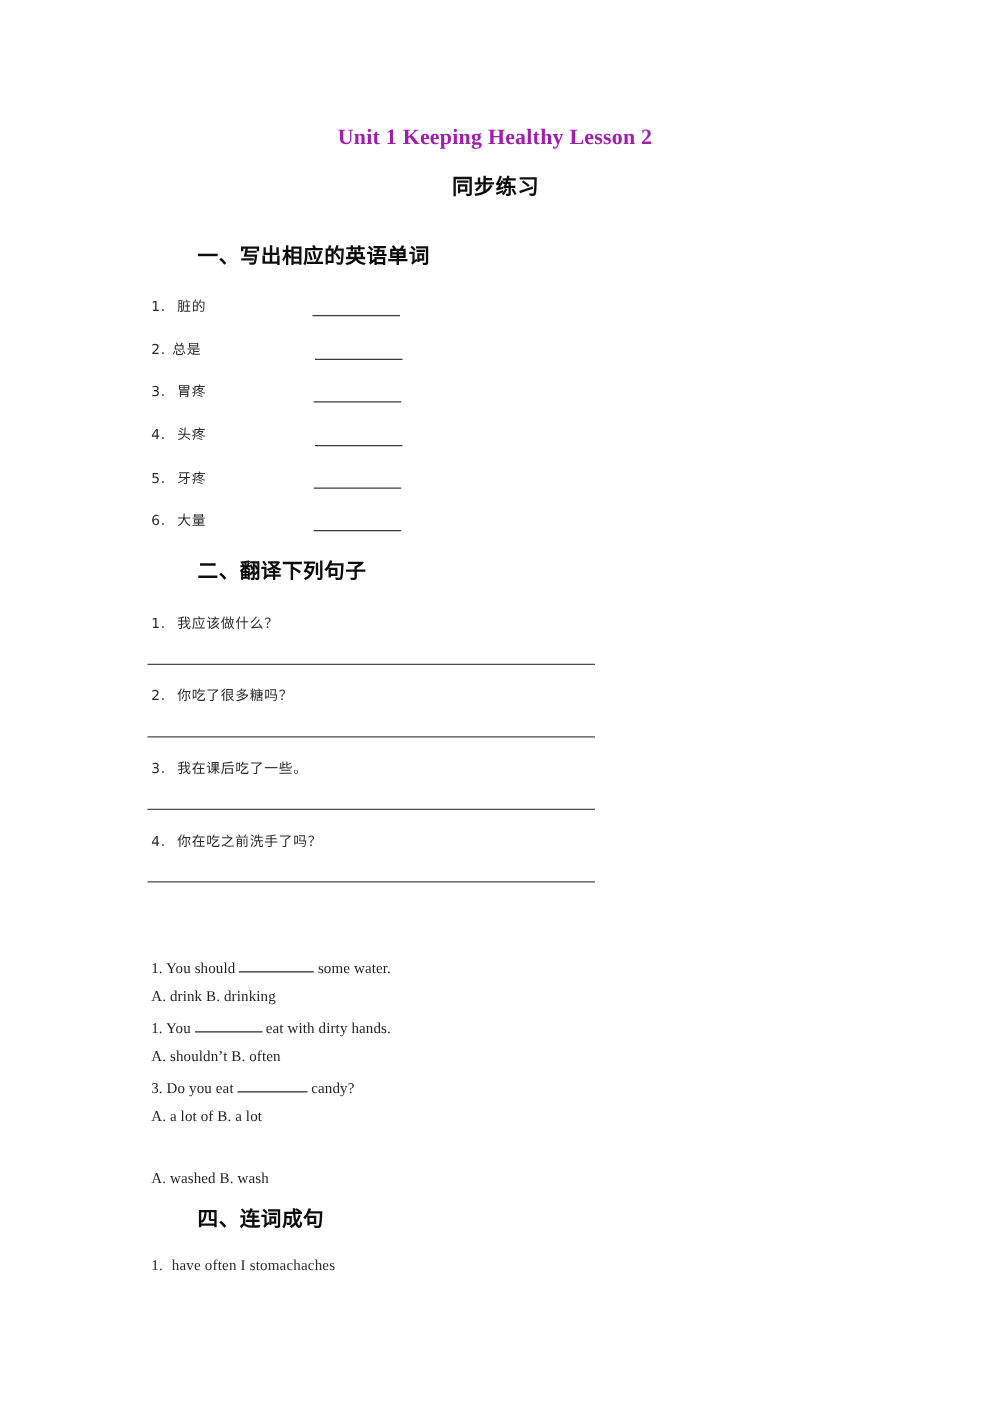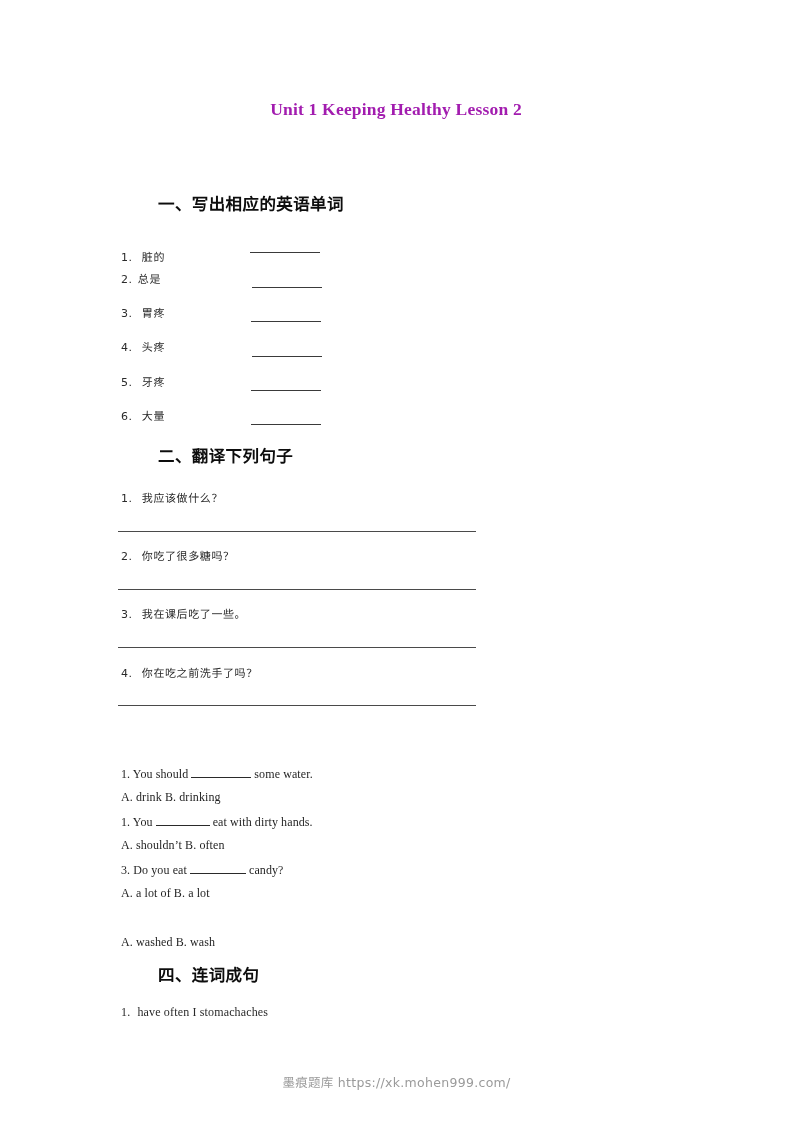--- a/index.html
+++ b/index.html
@@ -119,24 +119,25 @@
     color: #9a9a9a;
     letter-spacing: 0.3px;
   }
 </style>
 </head>
 <body>
 
 <div class="page">
 
   <div class="doc-title">Unit 1 Keeping Healthy Lesson 2</div>
+  <div class="doc-subtitle">同步练习</div>
 
   <div class="section-head" style="top:191px;">一、写出相应的英语单词</div>
 
-  <div class="body-line cjk" style="top:248px;">
+  <div class="body-line cjk" style="top:236px;">
     <span>1.</span>
     <span style="margin-left:5px;">脏的</span>
   </div>
   <div class="short-rule" style="left:250px; top:252px; width:70px;"></div>
 
   <div class="body-line cjk" style="top:270px;">
     <span>2.</span>
     <span style="margin-left:1px;">总是</span>
   </div>
   <div class="short-rule" style="left:252px; top:287px; width:70px;"></div>
@@ -209,15 +210,14 @@
 
   <div class="mc-line" style="top:935px;">A. washed        B. wash</div>
 
   <div class="section-head" style="top:962px;">四、连词成句</div>
 
   <div class="body-line" style="top:1005px; font-size:12px;">
     <span>1.</span>
     <span style="margin-left:4px;">have often I stomachaches</span>
   </div>
 
-  <div class="footer">墨痕题库 https://xk.mohen999.com/</div>
 
 </div>
 
 </body></html>

